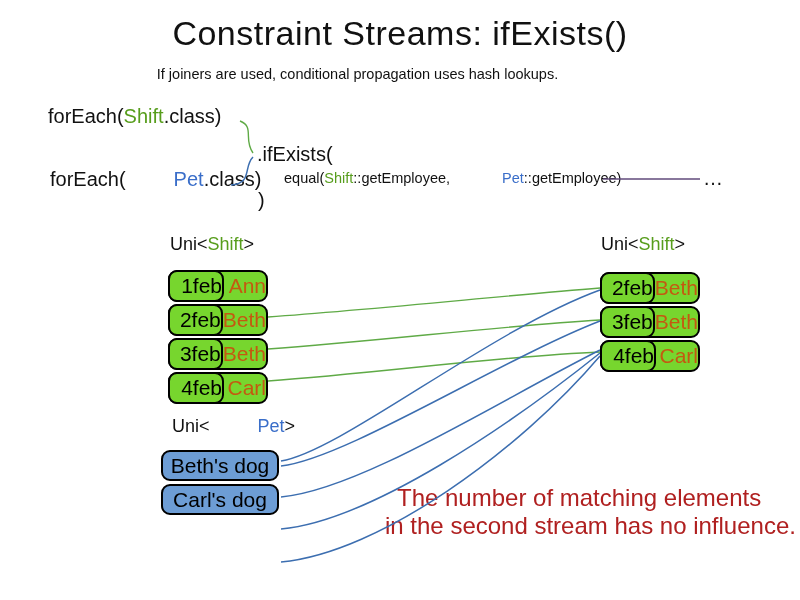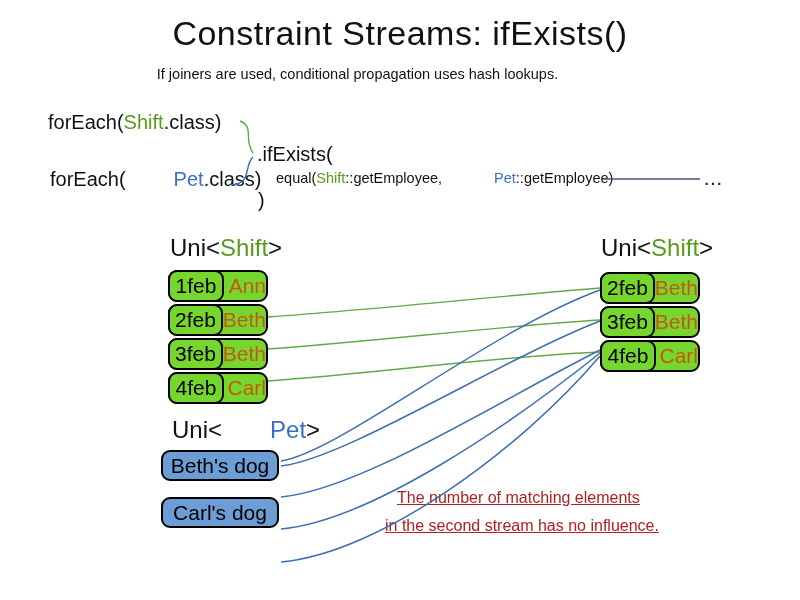--- a/index.html
+++ b/index.html
@@ -7,43 +7,43 @@
     position:relative;width:800px;height:600px;background:#fff;overflow:hidden;
     font-family:"Liberation Sans","DejaVu Sans",sans-serif;color:var(--ink,#111);
   }
   .abs{position:absolute;}
   .title{top:14px;left:0;width:800px;text-align:center;font-size:34px;letter-spacing:.5px;}
   .subtitle{top:66px;left:0;width:715px;text-align:center;font-size:14.5px;}
   .code{font-size:20px;white-space:nowrap;}
   .code-small{font-size:14.5px;white-space:nowrap;}
   .green-t{color:var(--green-text);}
   .blue-t{color:var(--blue-text);margin-left:48px;}
-  .uni-title{font-size:24px;white-space:nowrap;}
+  .uni-title{font-size:18px;white-space:nowrap;}
   svg.lines{position:absolute;left:0;top:0;z-index:1;}
   svg.lines path{fill:none;}
   svg.lines .green{stroke:var(--green-line);stroke-width:1.4;}
   svg.lines .blue{stroke:var(--blue-line);stroke-width:1.5;}
   svg.lines .purple{stroke:var(--purple-line);stroke-width:1.3;}
   .tbl{z-index:2;}
   .shift-row{
     display:flex;align-items:stretch;width:96px;height:28px;margin-bottom:2px;
     background:var(--green-box);border:2px solid #000;border-radius:9px;
     font-size:21px;line-height:28px;
   }
   .date-box{
-    display:block;width:52px;text-align:center;background:var(--green-box);
+    display:block;width:52px;text-align:right;background:var(--green-box);
     border:2px solid #000;border-radius:9px;margin:-2px 0 -2px -2px;color:#000;
   }
   .shift-name{flex:1;text-align:right;color:var(--orange-text);}
   .pet-row{
-    width:114px;height:27px;margin-bottom:16px;background:var(--blue-box);
+    width:114px;height:27px;margin-bottom:3px;background:var(--blue-box);
     border:2px solid #000;border-radius:9px;text-align:center;
     font-size:21px;line-height:27px;color:#000;
   }
-  .annotation{font-size:16px;line-height:28px;color:var(--red-text);white-space:nowrap;text-decoration:underline;}
+  .annotation{font-size:24px;line-height:28px;color:var(--red-text);white-space:nowrap;}
   .annotation .indent{margin-left:12px;}
   .ellipsis{font-size:20px;}
 </style>
 </head>
 <body>
 
 <div class="slide">
 
   <div class="abs title">Constraint Streams: ifExists()</div>
   <div class="abs subtitle">If joiners are used, conditional propagation uses hash lookups.</div>
@@ -59,28 +59,28 @@
     <path class="green" d="M268,349 C380,341 500,326 600,320"></path>
     <path class="green" d="M268,381 C380,373 500,356 600,352"></path>
 
     <path class="blue" d="M281,461 C340,452 490,330 600,290"></path>
     <path class="blue" d="M281,466 C345,459 500,360 600,321"></path>
     <path class="blue" d="M281,497 C360,490 500,400 600,350"></path>
     <path class="blue" d="M281,529 C370,521 510,425 600,353"></path>
     <path class="blue" d="M281,562 C380,553 520,450 600,356"></path>
   </svg>
 
-  <div class="abs code" style="left:48px;top:111px;text-align:right;">
+  <div class="abs code" style="left:48px;top:105px;text-align:right;">
     <span>forEach(</span><span class="green-t">Shift</span><span>.class)</span>
   </div>
   <div class="abs code" style="left:50px;top:168px;">
     <span>forEach(</span><span class="blue-t">Pet</span><span>.class)</span>
   </div>
   <div class="abs code" style="left:257px;top:143px;">.ifExists(</div>
-  <div class="abs code-small" style="left:276px;top:170px;">
+  <div class="abs code-small" style="left:284px;top:170px;">
     <span>equal(</span><span class="green-t">Shift</span><span>::getEmployee, </span><span class="blue-t">Pet</span><span>::getEmployee)</span>
   </div>
   <div class="abs code" style="left:258px;top:189px;">)</div>
   <div class="abs ellipsis" style="left:703px;top:167px;">…</div>
 
   <div class="abs uni-title" style="left:170px;top:234px;">
     <span>Uni&lt;</span><span class="green-t">Shift</span><span>&gt;</span>
   </div>
   <div class="abs tbl" style="left:168px;top:270px;">
     <div class="shift-row">

